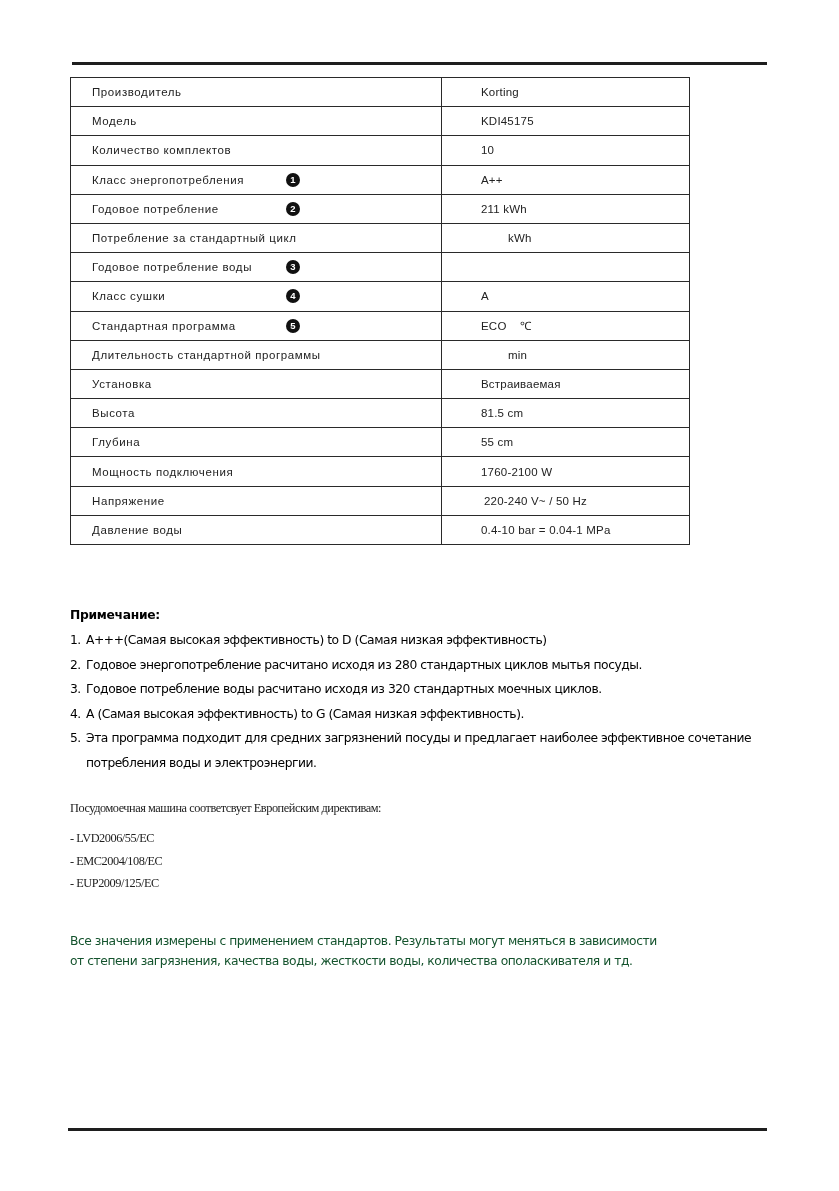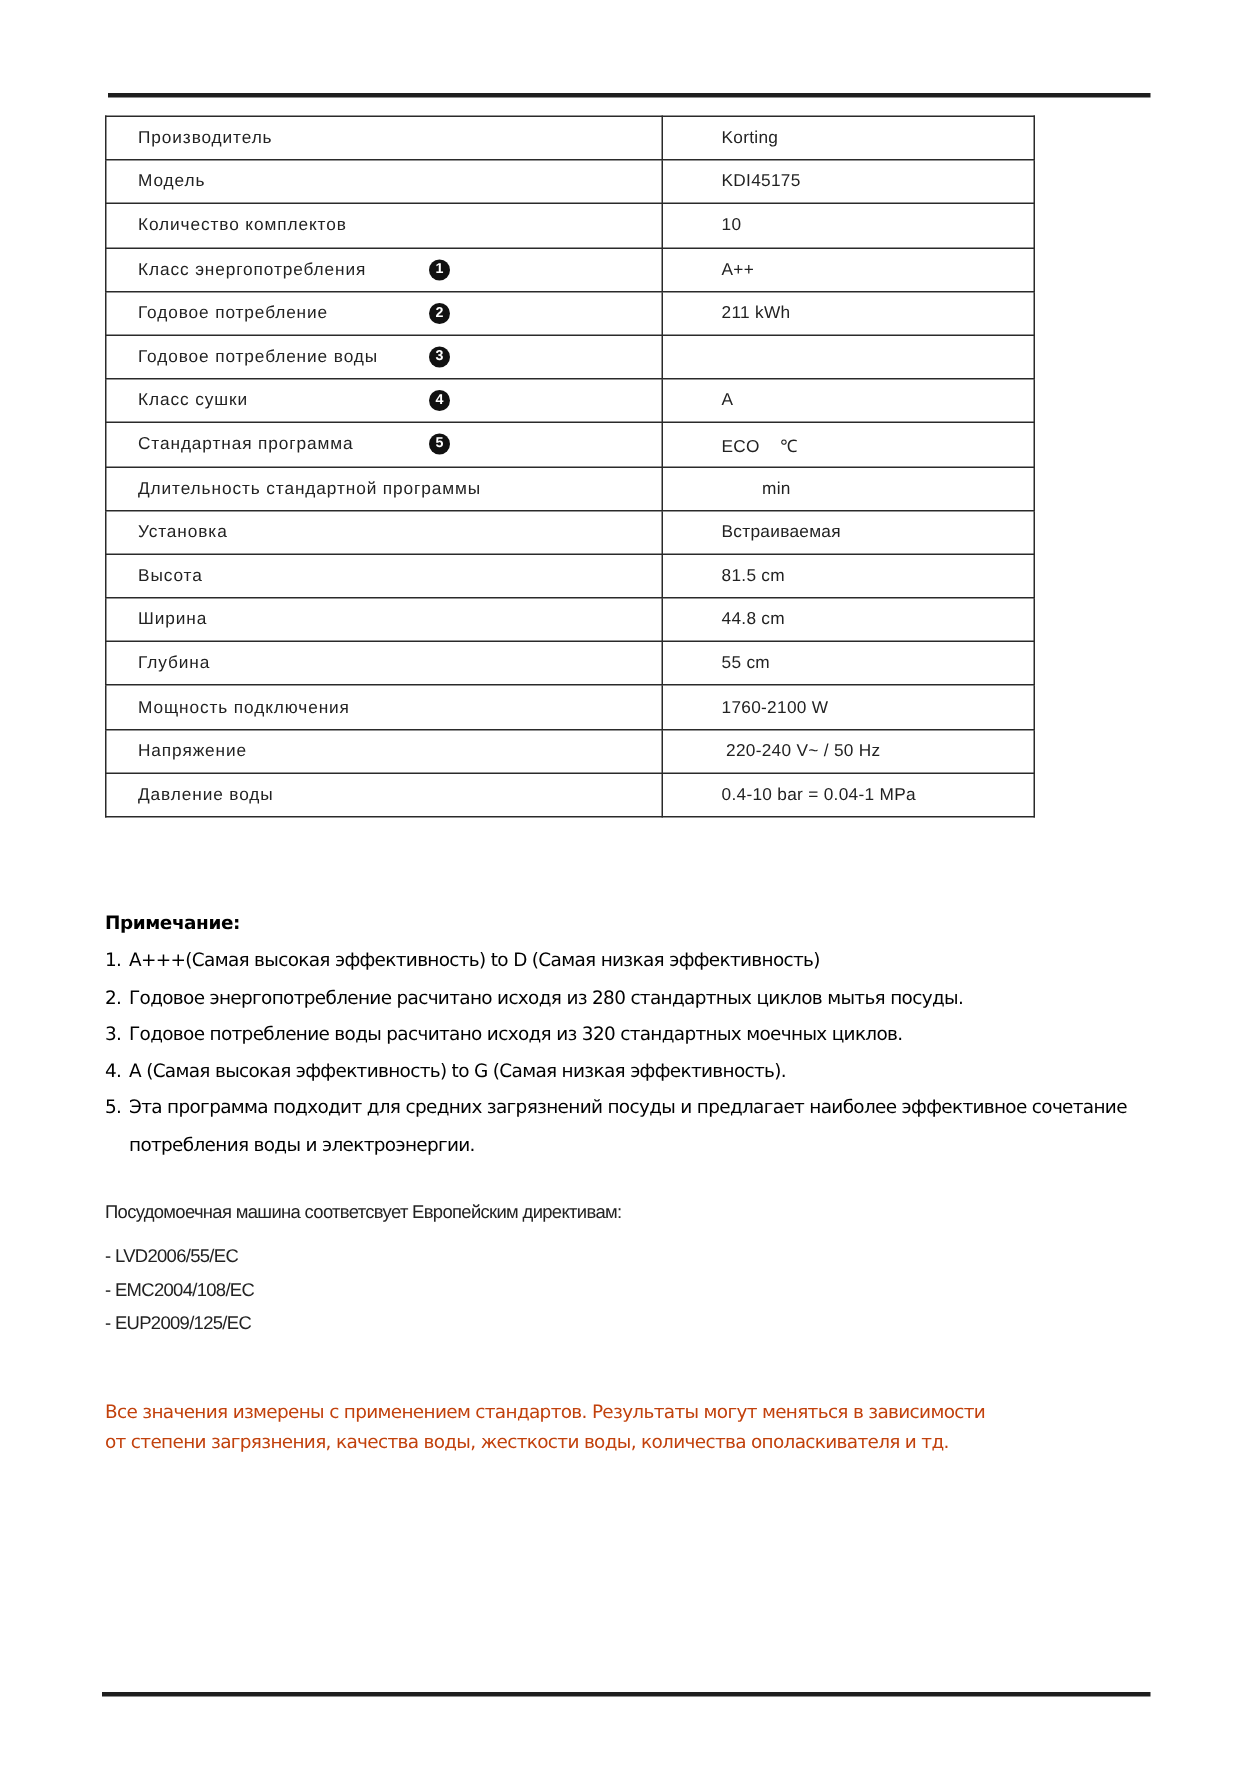--- a/index.html
+++ b/index.html
@@ -36,29 +36,29 @@
     font-family: "DejaVu Sans", sans-serif; font-size: 12.3px; color: #000000;
     letter-spacing: -0.45px;
   }
   .notes .title { font-weight: bold; margin-bottom: 6px; letter-spacing: -0.3px; }
   .notes .item { display: flex; line-height: 24.5px; }
   .notes .num { width: 16px; flex: none; }
   .notes .txt { flex: 1; }
 
   .directives {
     position: absolute; left: 70px; top: 801px; width: 720px;
-    font-family: Liberation Sans, sans-serif; font-size: 12.3px; color: #222;
+    font-family: Liberation Serif, serif; font-size: 12.3px; color: #222;
     letter-spacing: -0.45px;
   }
   .directives .intro { margin-bottom: 11px; }
   .directives .d { line-height: 22.5px; }
 
   .disclaimer {
     position: absolute; left: 70px; top: 931px; width: 740px;
-    font-family: "DejaVu Sans", sans-serif; font-size: 12.3px; color: #c2410c;
+    font-family: "DejaVu Sans", sans-serif; font-size: 12.3px; color: #14532d;
     letter-spacing: -0.45px; line-height: 20px;
   }
 </style>
 </head>
 <body>
 
 <div class="rule top"></div>
 
 <table class="spec">
   <tbody>
@@ -76,20 +76,24 @@
     </tr>
     <tr>
       <td class="k kcell"><span>Класс энергопотребления</span><span class="badge" style="left:215px;top:7px">1</span></td>
       <td class="v">A++</td>
     </tr>
     <tr>
       <td class="k kcell"><span>Годовое потребление</span><span class="badge" style="left:215px;top:7px">2</span></td>
       <td class="v">211 kWh</td>
     </tr>
     <tr>
+      <td class="k kcell"><span>Потребление за стандартный цикл</span></td>
+      <td class="v indent">kWh</td>
+    </tr>
+    <tr>
       <td class="k kcell"><span>Годовое потребление воды</span><span class="badge" style="left:215px;top:7px">3</span></td>
       <td class="v"></td>
     </tr>
     <tr>
       <td class="k kcell"><span>Класс сушки</span><span class="badge" style="left:215px;top:7px">4</span></td>
       <td class="v">A</td>
     </tr>
     <tr>
       <td class="k kcell"><span>Стандартная программа</span><span class="badge" style="left:215px;top:7px">5</span></td>
       <td class="v" style="white-space:pre">ECO    ℃</td>
@@ -98,24 +102,20 @@
       <td class="k kcell"><span>Длительность стандартной программы</span></td>
       <td class="v indent">min</td>
     </tr>
     <tr>
       <td class="k kcell"><span>Установка</span></td>
       <td class="v">Встраиваемая</td>
     </tr>
     <tr>
       <td class="k kcell"><span>Высота</span></td>
       <td class="v">81.5 cm</td>
-    </tr>
-    <tr>
-      <td class="k kcell"><span>Ширина</span></td>
-      <td class="v">44.8 cm</td>
     </tr>
     <tr>
       <td class="k kcell"><span>Глубина</span></td>
       <td class="v">55 cm</td>
     </tr>
     <tr>
       <td class="k kcell"><span>Мощность подключения</span></td>
       <td class="v">1760-2100 W</td>
     </tr>
     <tr>

